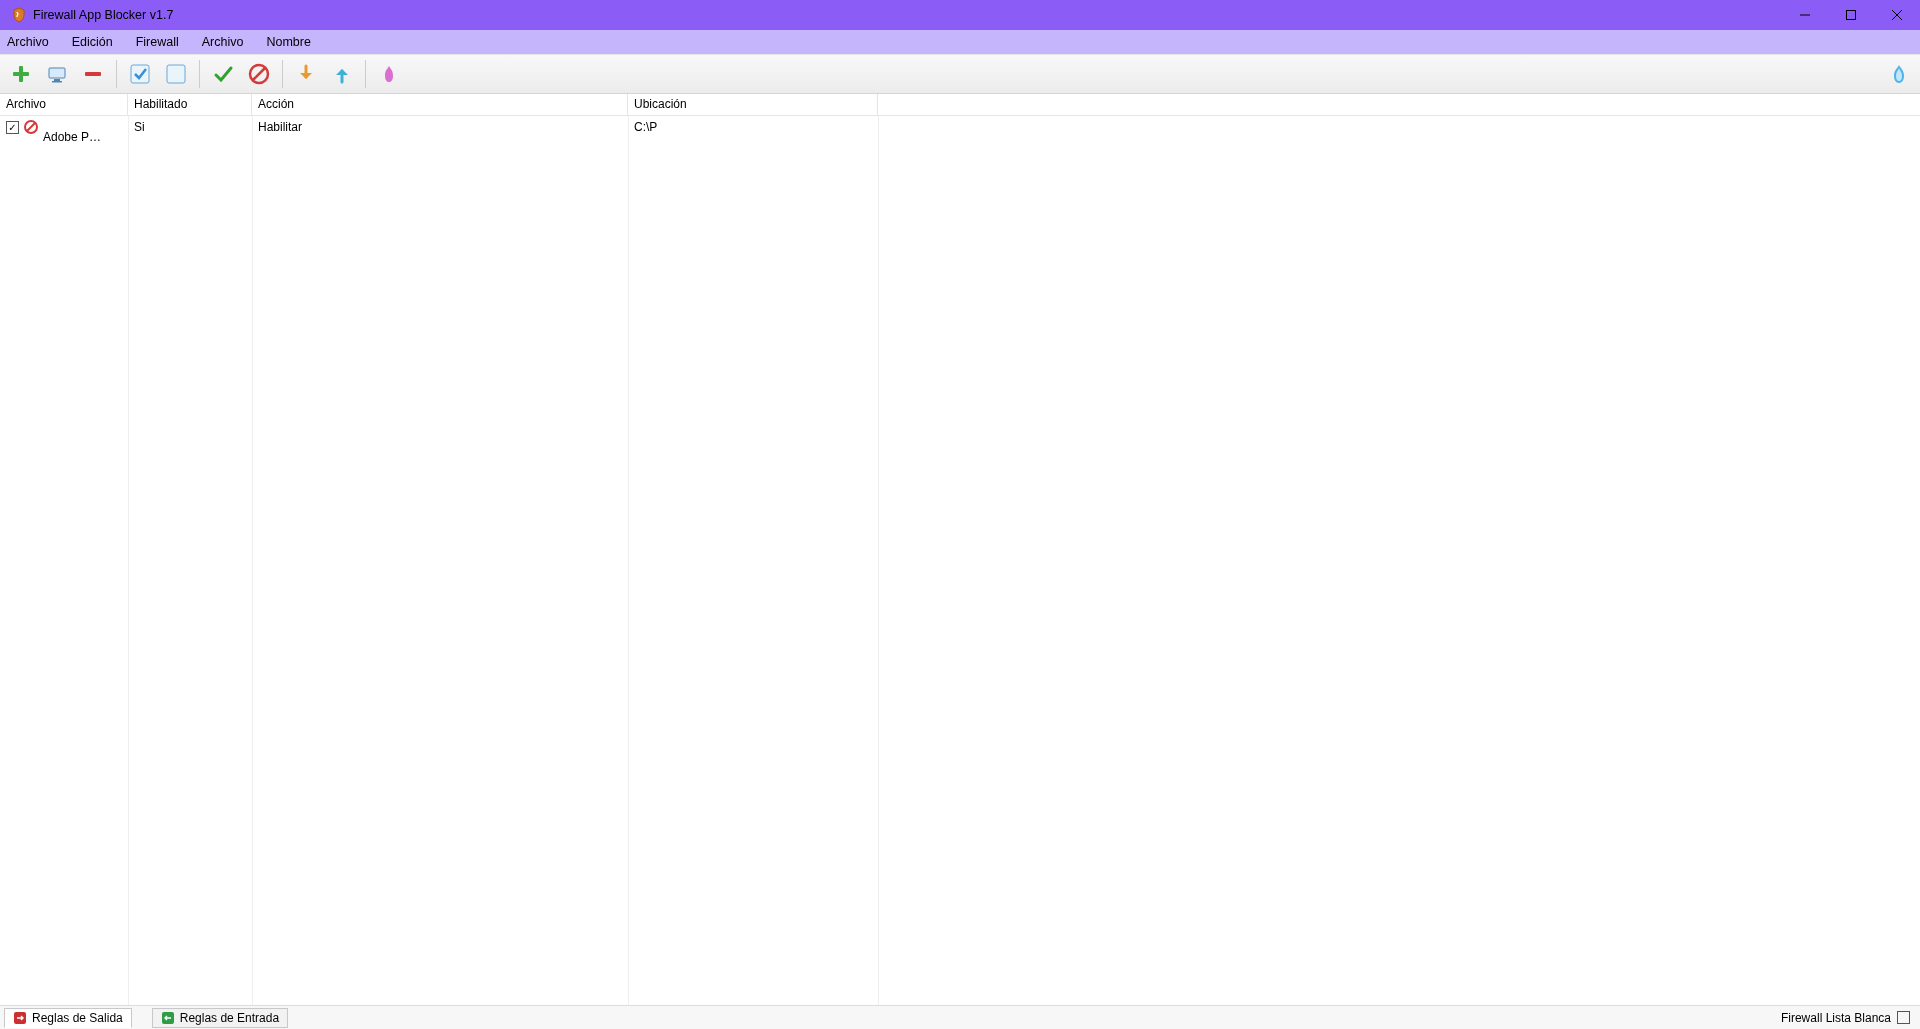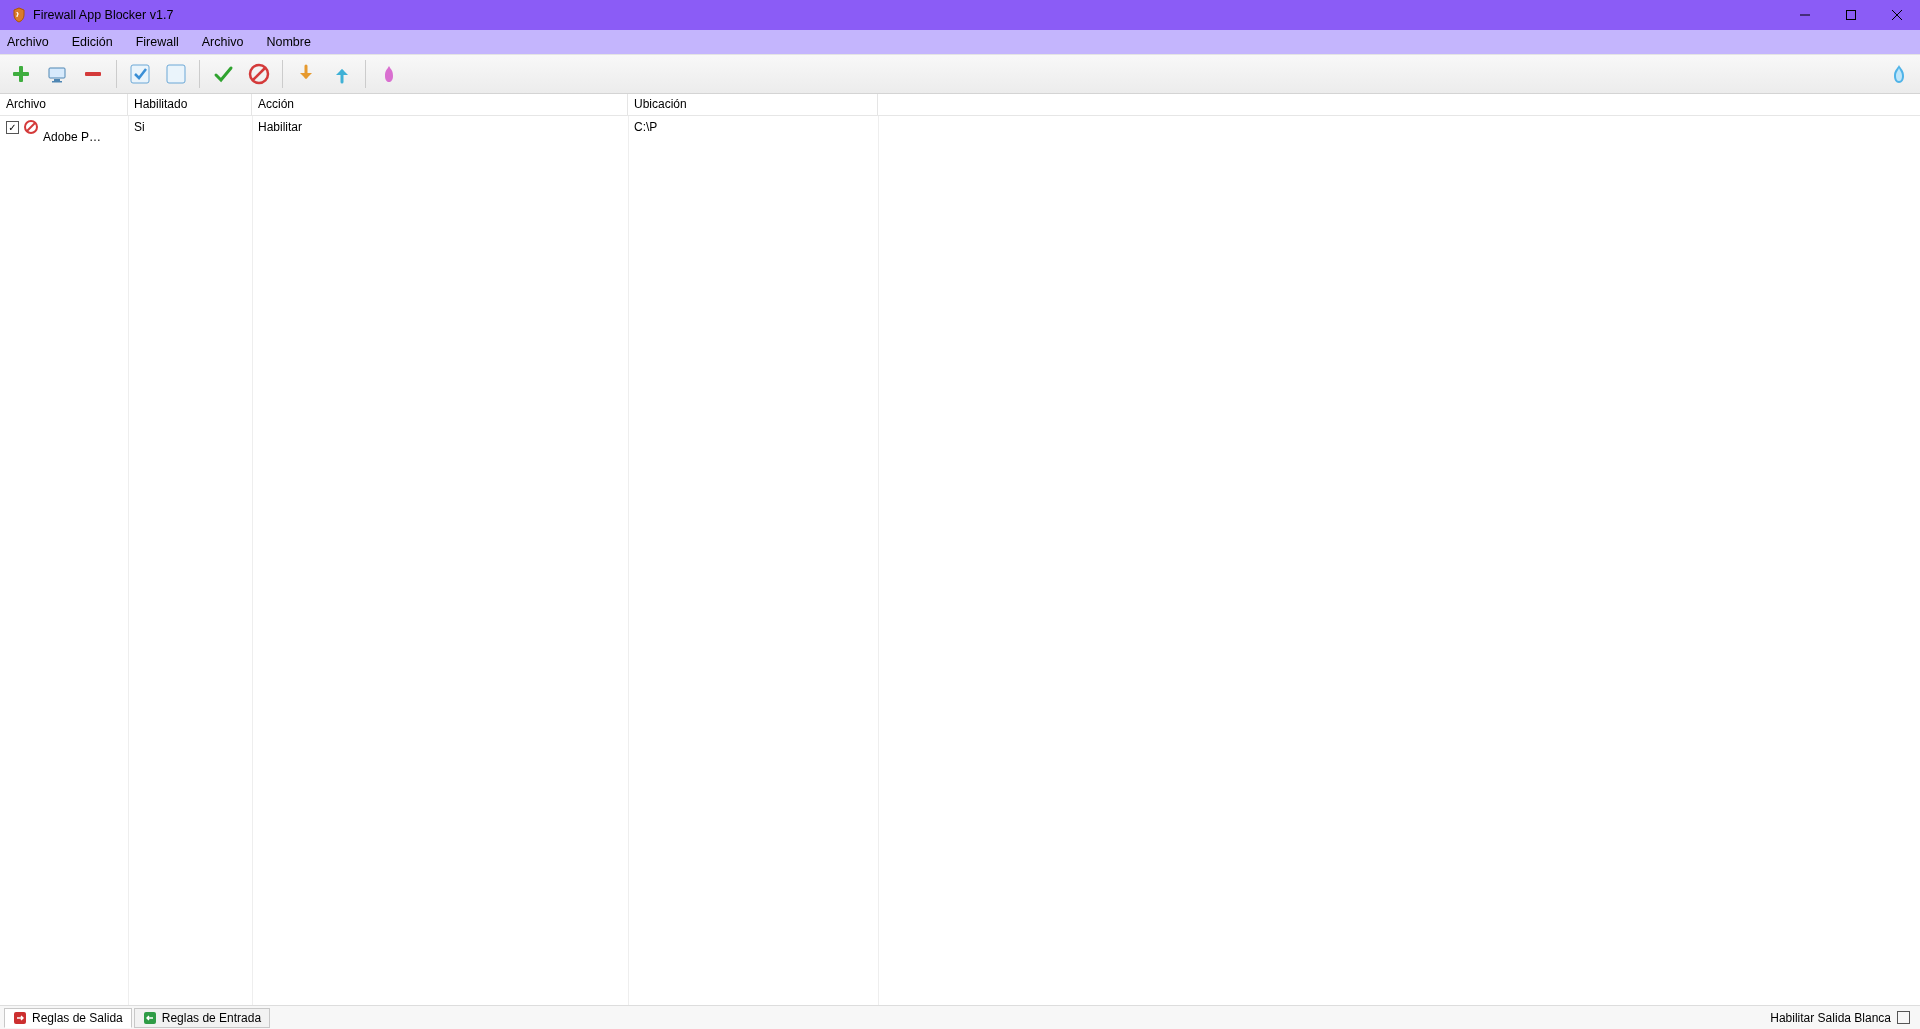--- a/index.html
+++ b/index.html
@@ -40,21 +40,21 @@
 .chk { width:13px; height:13px; border:1px solid #555; display:flex; align-items:center; justify-content:center; font-size:10px; color:#000;}
 .prohibit-icon svg { display:block; }
 .cell-text { flex:1; overflow:hidden; text-overflow:ellipsis;margin-top:20px; }
 
 
 .col-rules { position:absolute; top:0; bottom:0; pointer-events:none; }
 .col-rule  { position:absolute; top:0; bottom:0; width:1px; background:#eee; }
 
 
 .statusbar { height: 24px; border-top:1px solid #ddd; background:#f7f7f7; display:flex; align-items:center; padding: 0 4px; font-size:12px;}
-.tab-btn { display:flex; align-items:center; gap:5px; padding: 2px 8px; border:1px solid #c8c8c8; background:#f2f2f2; margin-right:2px;}
+.tab-btn { display:flex; align-items:center; gap:5px; padding: 2px 8px; border:1px solid #c8c8c8; background:#f2f2f2; margin-right:20px;}
 .tab-btn.active { background:#fff; border-bottom-color:#fff; }
 .tab-icon svg { display:block; }
 .statusbar .spacer { flex:1; }
 .whitelist { display:flex; align-items:center; gap:6px; padding-right:6px; }
 .whitelist .chk-empty { width:13px; height:13px; border:1px solid #555; }
 
 .main-col { display:flex; flex-direction:column; height:100%; }
 </style>
 </head>
 <body>
@@ -214,18 +214,18 @@
       <span class="tab-icon">
         <svg width="14" height="14" viewBox="0 0 14 14">
             <rect x="1" y="1" width="12" height="12" rx="2" fill="#2f9c46"></rect>
             <path d="M10 7 H4 M6 5 L4 7 L6 9" stroke="#fff" stroke-width="1.4" fill="none"></path>
           </svg>
       </span>
       <span>Reglas de Entrada</span>
     </div>
     <div class="spacer"></div>
     <div class="whitelist">
-      <span>Habilitar Salida Blanca</span>
+      <span>Firewall Lista Blanca</span>
       <span class="chk-empty"></span>
     </div>
   </div>
 
 </div>
 
 </body></html>

